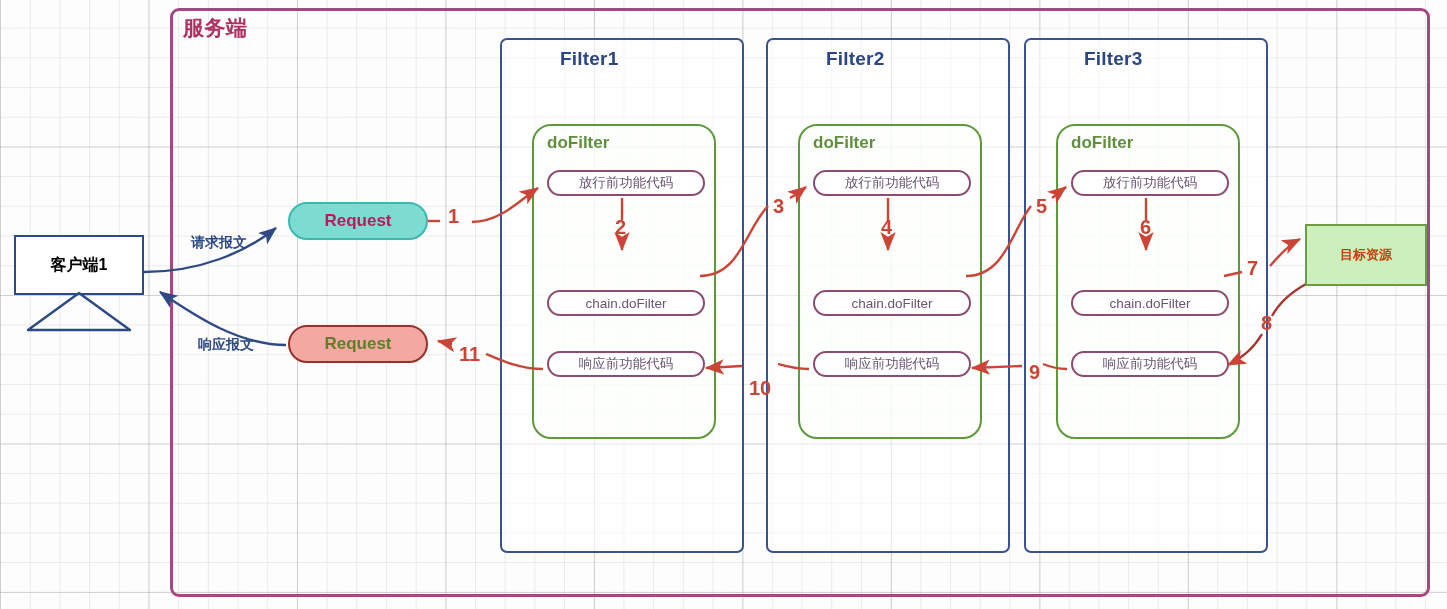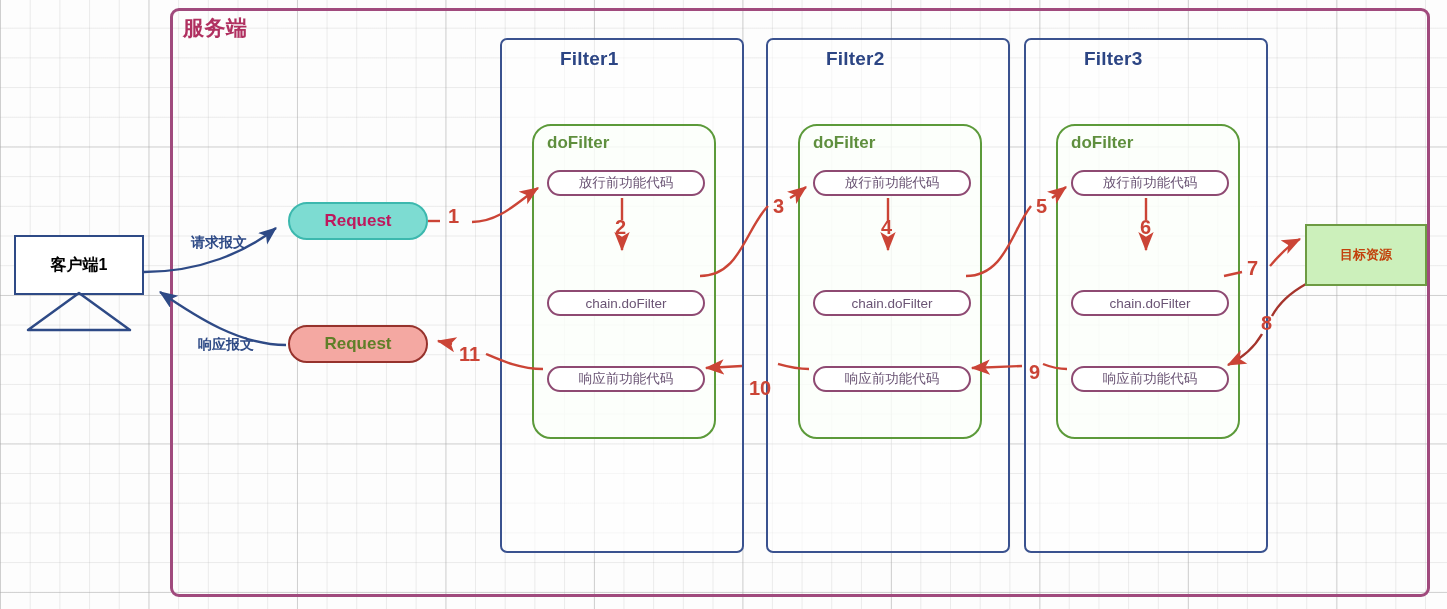--- a/index.html
+++ b/index.html
@@ -166,21 +166,21 @@
     align-items: center;
     justify-content: center;
     font-size: 13.5px;
     color: #6a5474;
     box-sizing: border-box;
     white-space: nowrap;
     text-align: center;
   }
   .cp-pre  { top: 44px; }
   .cp-chain{ top: 132px; margin-top: 32px; }
-  .cp-post { top: 240px; }
+  .cp-post { top: 225px; }
 
   
   .target-box {
     position: absolute;
     left: 1305px; top: 224px;
     width: 122px; height: 62px;
     border: 2.5px solid #6d9b43;
     border-radius: 0;
     background: #ccf0bb;
     display: flex;

